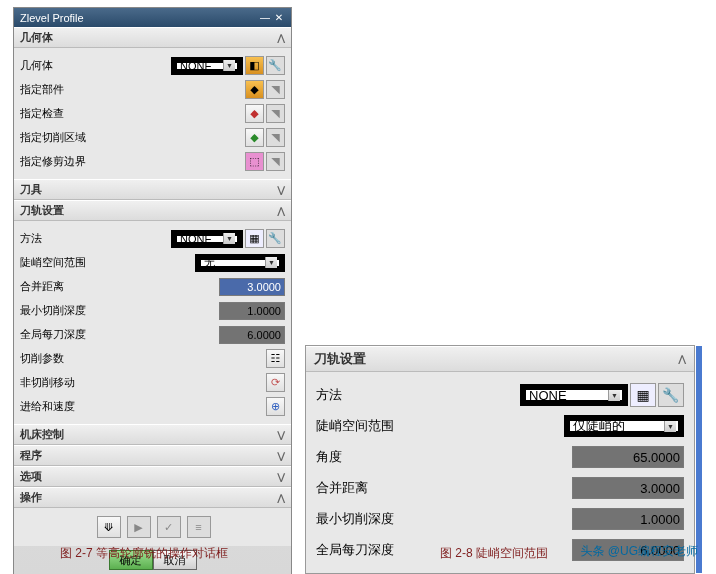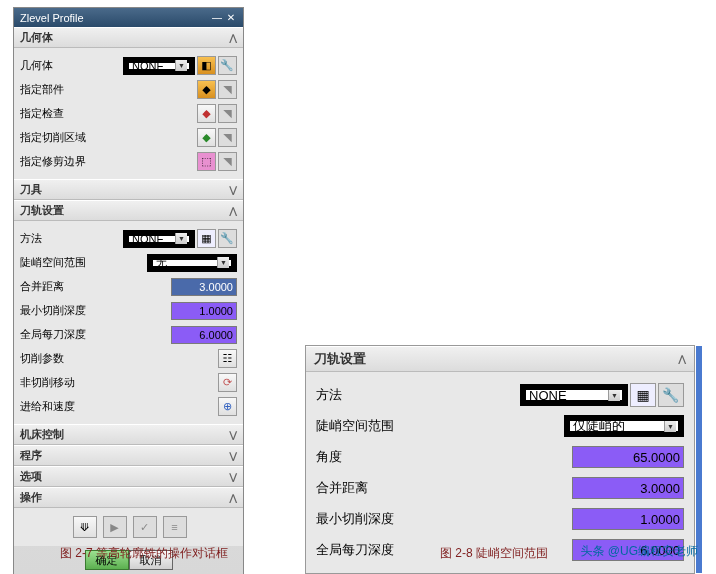--- a/index.html
+++ b/index.html
@@ -1,19 +1,19 @@
 <!DOCTYPE html>
 <html><head>
   <meta charset="utf-8">
   <style>
     * { box-sizing: border-box; margin: 0; padding: 0; font-family: "Microsoft YaHei", Arial, sans-serif; }
     body { background: #fff; width: 716px; height: 574px; position: relative; }
     
     .dialog {
-      position: absolute; left: 13px; top: 7px; width: 231px;
+      position: absolute; left: 13px; top: 7px; width: 279px;
       background: linear-gradient(#e8e8e8, #d8d8d8);
       border: 1px solid #888;
     }
     .titlebar {
       background: linear-gradient(#4a6a8a, #2a4a6a);
       color: #fff; padding: 2px 6px; font-size: 11px; height: 19px;
       display: flex; align-items: center; justify-content: space-between;
     }
     .titlebar-icons { display: flex; gap: 2px; }
     .titlebar-icons span { width: 12px; height: 12px; font-size: 10px; color: #fff; text-align: center; cursor: default; }
@@ -35,21 +35,21 @@
       background: #fff; border: 6px solid #000000; height: 18px;
       font-size: 11px; padding: 0 14px 0 3px; position: relative;
       display: inline-flex; align-items: center;
     }
     .dropdown::after {
       content: "▼"; position: absolute; right: 2px; font-size: 7px; color: #333;
       background: linear-gradient(#eee,#ccc); padding: 2px; border-left: 1px solid #999;
     }
     
     .numfield {
-      background: #8b5cf6; border: 1px solid #7a7a7a; height: 18px; width: 66px;
+      background: #737373; border: 1px solid #7a7a7a; height: 18px; width: 66px;
       font-size: 11px; text-align: right; padding: 0 3px; display: inline-flex;
       align-items: center; justify-content: flex-end;
     }
     .numfield.sel { background: #4a6aaa; color: #fff; }
     
     .icon-btn {
       width: 19px; height: 19px; border: 1px solid #999;
       background: linear-gradient(#f8f8f8,#e0e0e0);
       display: inline-flex; align-items: center; justify-content: center;
       font-size: 11px; margin-left: 2px;

